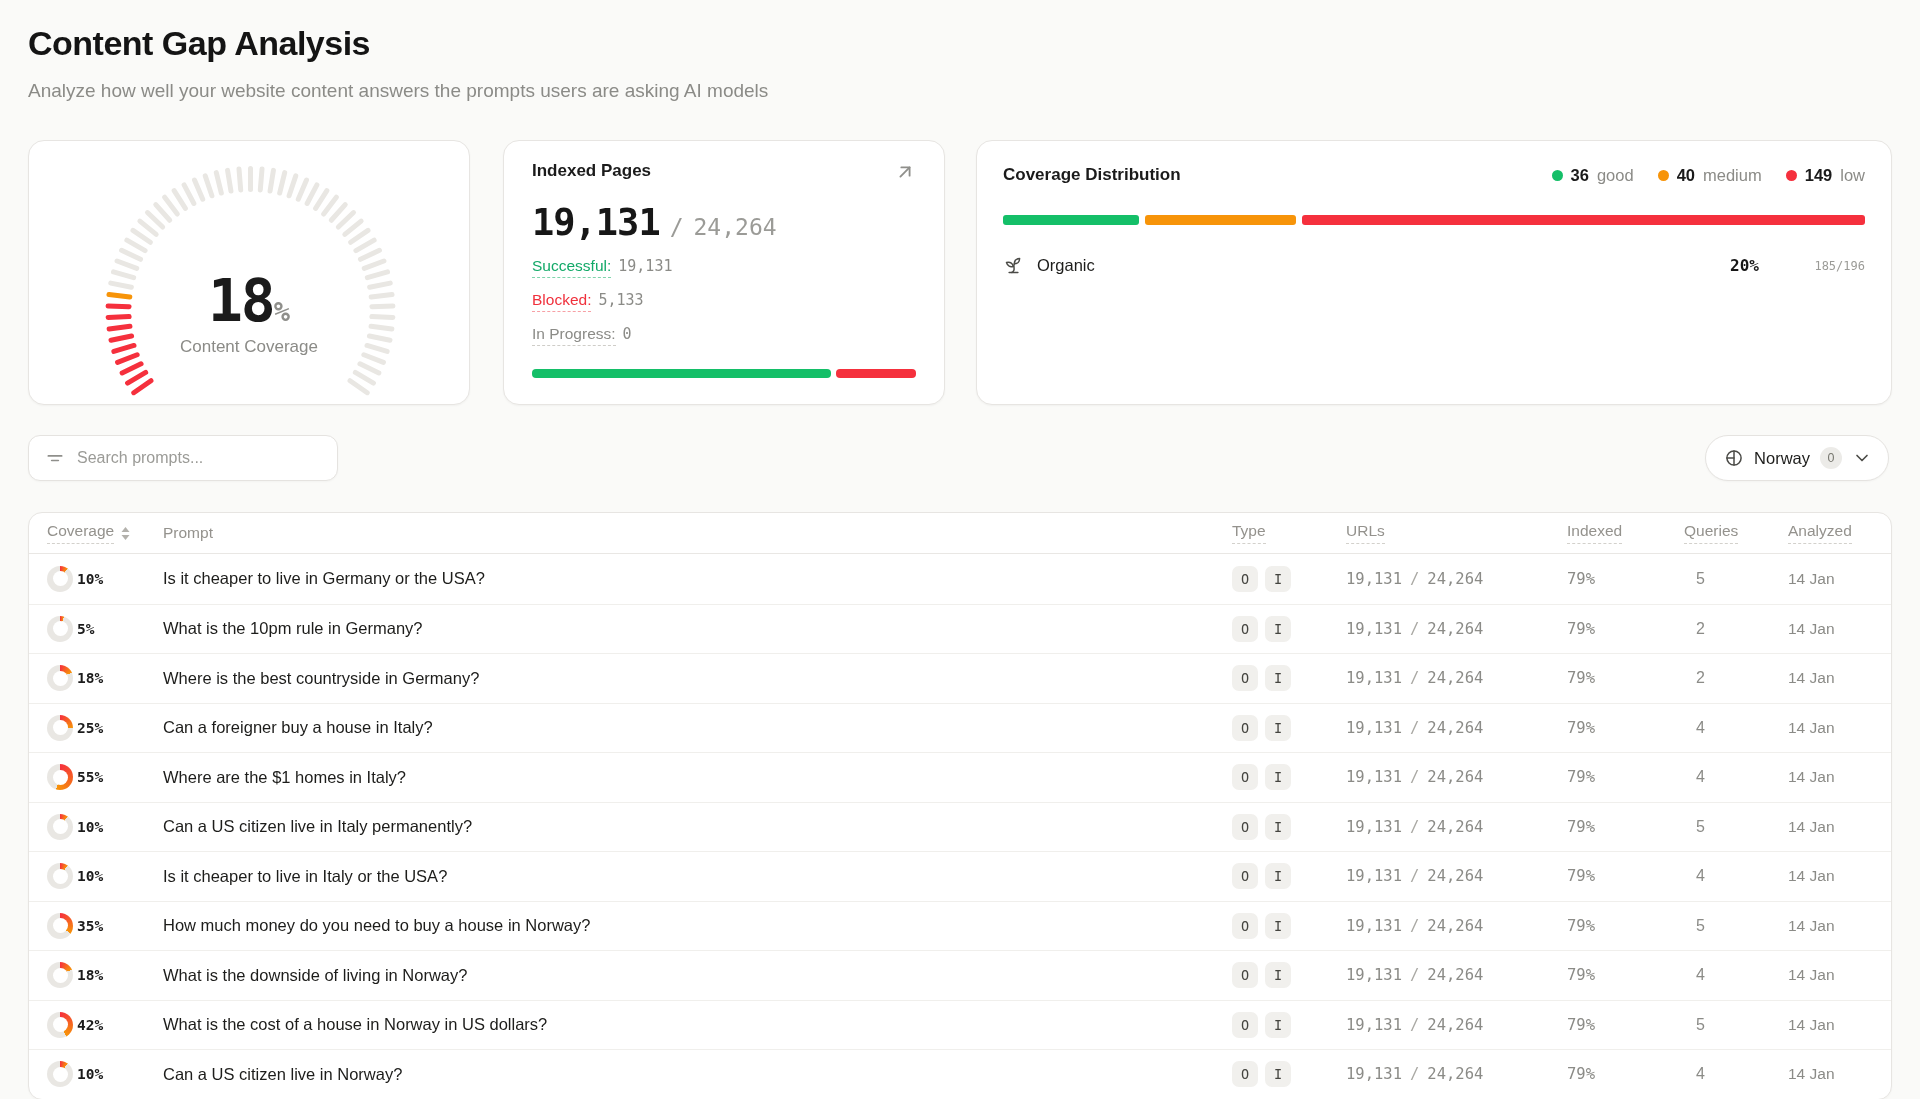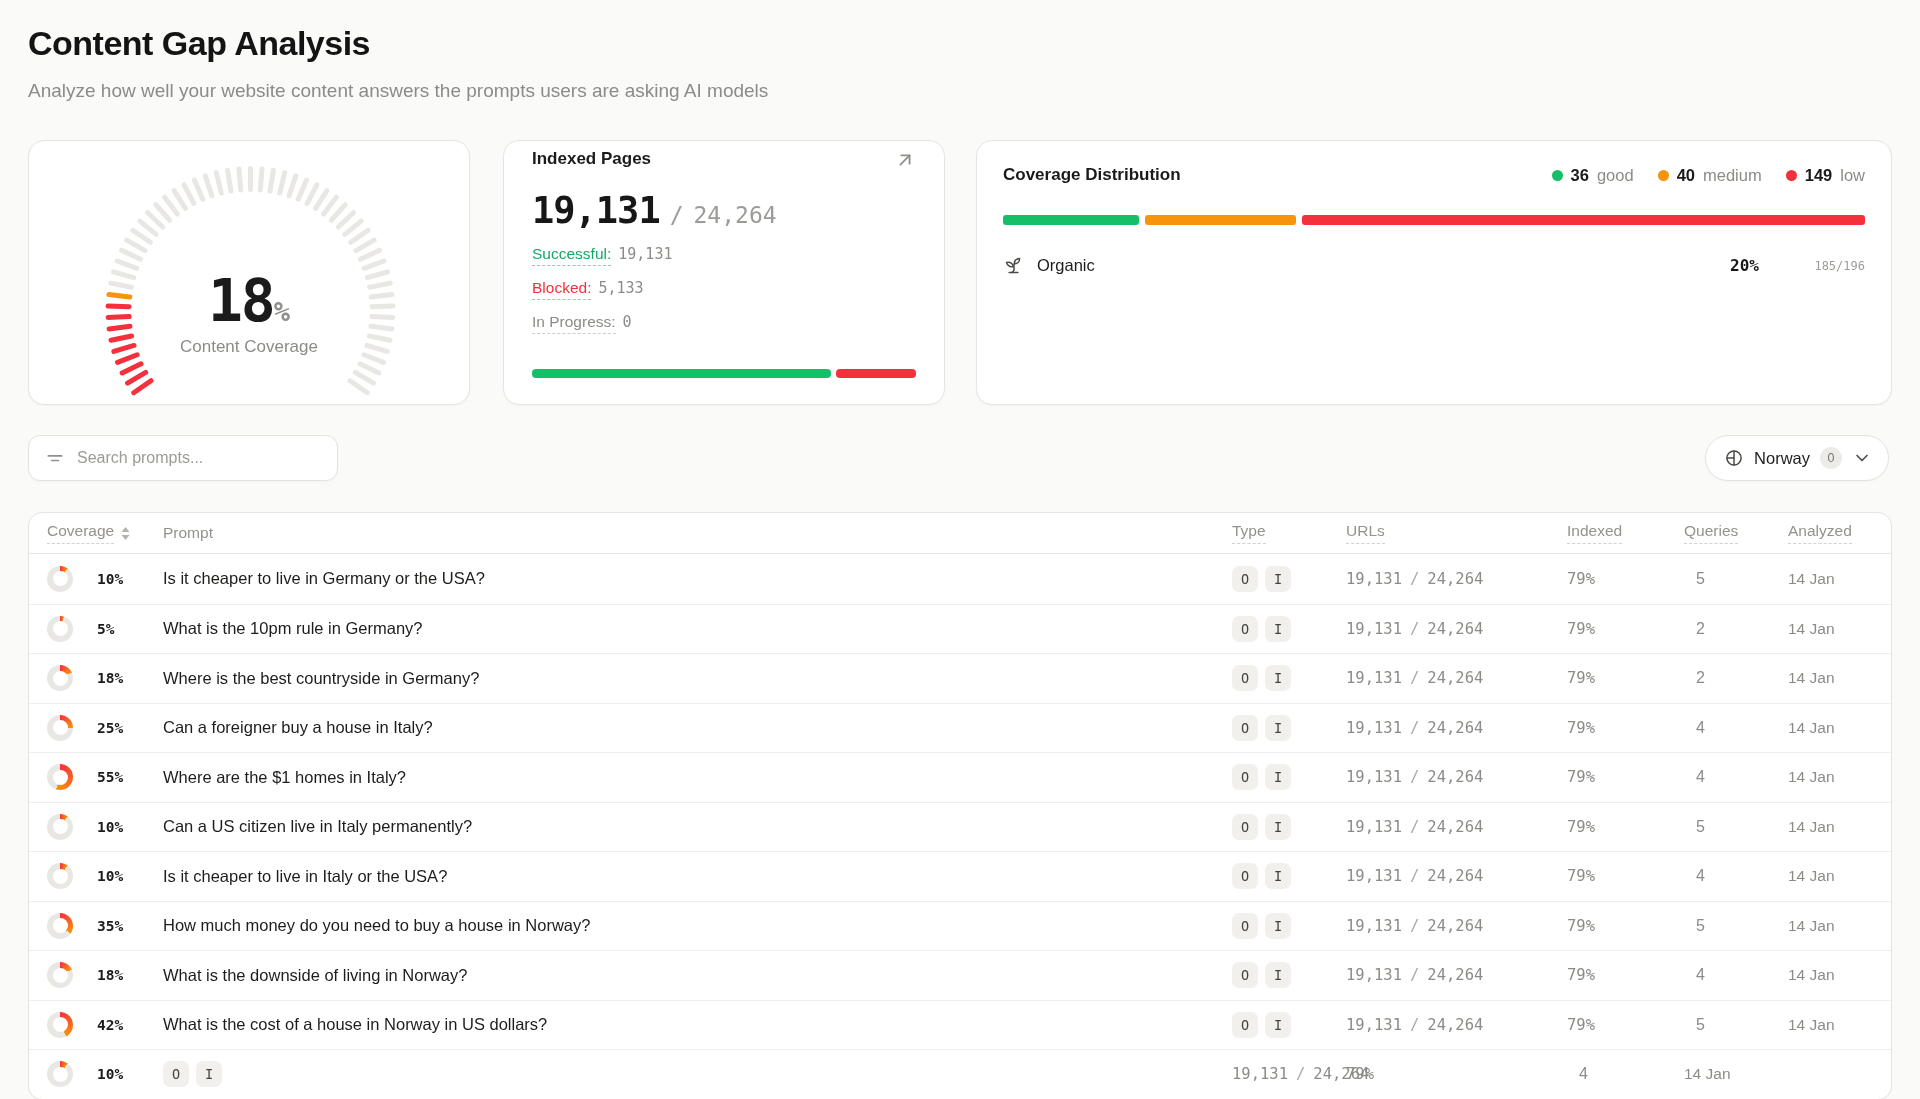--- a/index.html
+++ b/index.html
@@ -16,21 +16,21 @@
   .page-title { position:absolute; left:28px; top:24px; font-size:34px; font-weight:700; letter-spacing:-0.5px; color:#141414; }
   .page-subtitle { position:absolute; left:28px; top:80px; font-size:19px; color:#8b8b87; }
 
   
   .card {
     position:absolute; top:140px; height:265px; background:#fff;
     border:1px solid #e7e5e2; border-radius:16px;
     box-shadow:0 1px 2px rgba(0,0,0,.04);
   }
   #card-gauge { left:28px; width:442px; }
-  #card-indexed { left:503px; width:442px; padding:8px 28px; }
+  #card-indexed { left:503px; width:442px; padding:20px 28px; }
   #card-distribution { left:976px; width:916px; padding:24px 26px; }
 
   
   .gauge-wrap { position:absolute; inset:0; overflow:hidden; border-radius:16px; }
   .gauge-tick {
     position:absolute; left:218.5px; top:170px; width:5px; height:26px;
     border-radius:3px; background:#e9e7e3; transform-origin:2.5px 0;
   }
   .gauge-center { position:absolute; left:0; right:0; top:126px; text-align:center; }
   .gauge-value { font-size:58px; font-weight:700; color:#1b1b1b; letter-spacing:-2px; }
@@ -108,21 +108,21 @@
     grid-template-columns:134px 1fr 114px 221px 117px 104px 103px;
     align-items:center;
   }
   .thead { height:41px; border-bottom:1px solid #e9e7e4; }
   .th { font-size:15.5px; color:#94928d; display:flex; align-items:center; gap:6px; }
   .th .hdr-u { border-bottom:1.5px dashed #d3d1cc; padding-bottom:3px; }
   .th:first-child { padding-left:18px; }
   .sort-icon { width:11px; height:15px; color:#b3b1ac; cursor:pointer; }
   .trow { height:49.5px; border-top:1px solid #f0efec; cursor:pointer; }
   .trow:first-child { border-top:none; }
-  .c-coverage { display:flex; align-items:center; gap:24px; padding-left:18px; }
+  .c-coverage { display:flex; align-items:center; gap:4px; padding-left:18px; }
   .mini-donut { width:26px; height:26px; border-radius:50%; position:relative; flex:none;
     background:conic-gradient(var(--c1) 0, var(--c2) calc(var(--p)*1%), #e9e7e3 calc(var(--p)*1%) 100%); }
   .mini-donut::after { content:""; position:absolute; inset:5.5px; background:#fff; border-radius:50%; }
   .cov-pct { font-size:14.5px; font-weight:700; color:#1b1b1b; }
   .c-prompt { font-size:16.5px; color:#1d1d1b; }
   .type-badges { display:flex; gap:7px; }
   .type-badge {
     min-width:26px; height:26px; padding:0 7px; border-radius:7px; background:#f1f0ed;
     font-size:13.5px; color:#44443f; display:flex; align-items:center; justify-content:center;
   }
@@ -511,20 +511,21 @@
         </div>
         <div class="c-indexed mono">79%</div>
         <div class="c-queries">5</div>
         <div class="c-analyzed">14 Jan</div>
       </div>
       <div class="trow">
         <div class="c-coverage">
           <span class="mini-donut" style="--p:10;--c1:#f5303d;--c2:#f79409"></span>
           <span class="cov-pct mono">10%</span>
         </div>
+        <div class="c-prompt">Can a US citizen live in Norway?</div>
         <div class="type-badges">
           <span class="type-badge mono">O</span>
           <span class="type-badge mono">I</span>
         </div>
         <div class="c-urls mono">
           <span>19,131</span>
           <span class="slash">/</span>
           <span>24,264</span>
         </div>
         <div class="c-indexed mono">79%</div>

